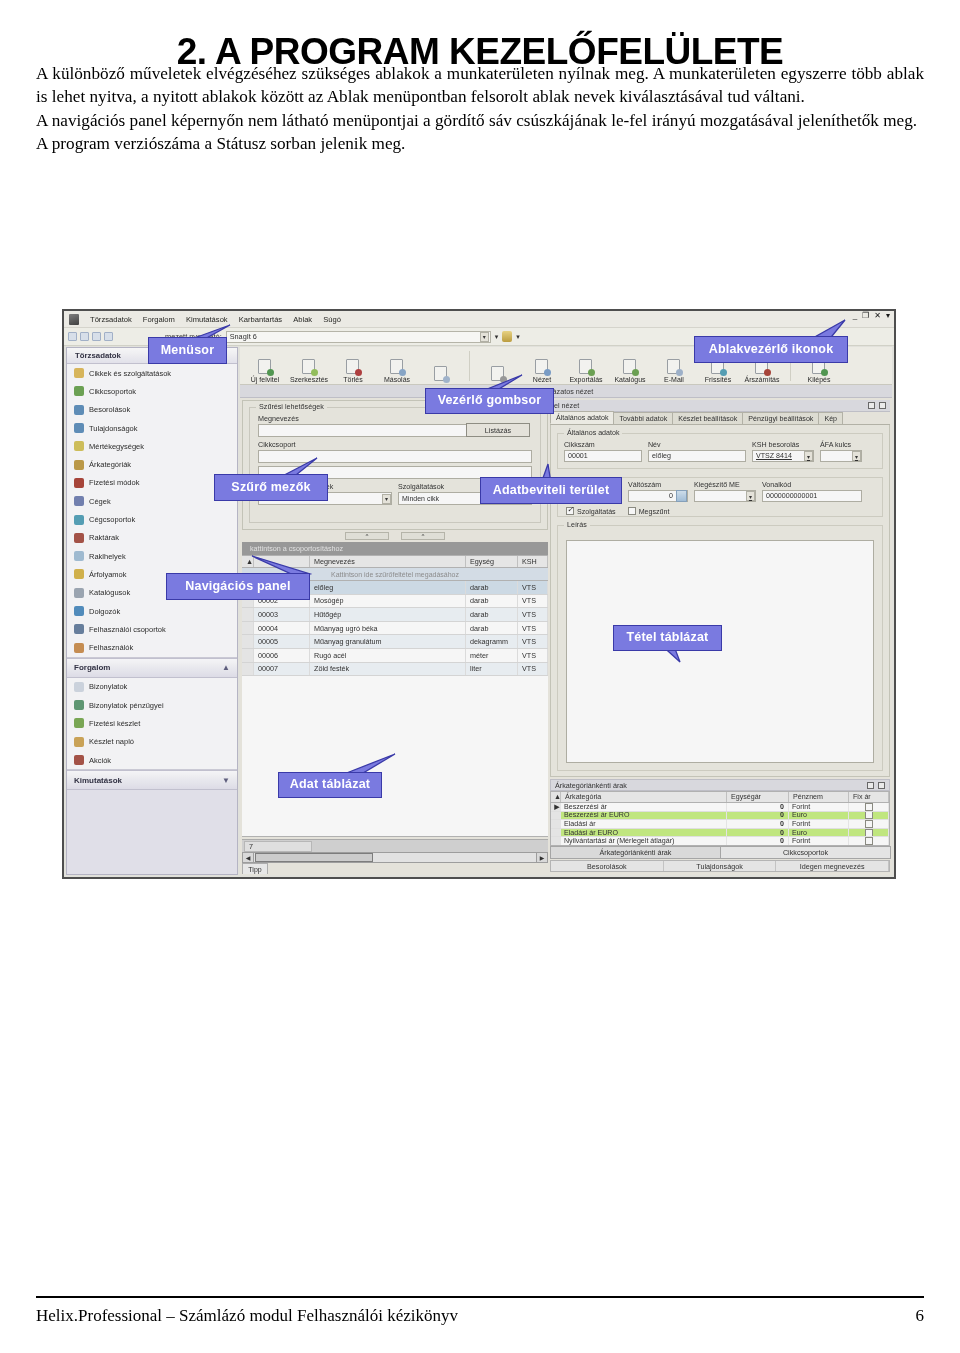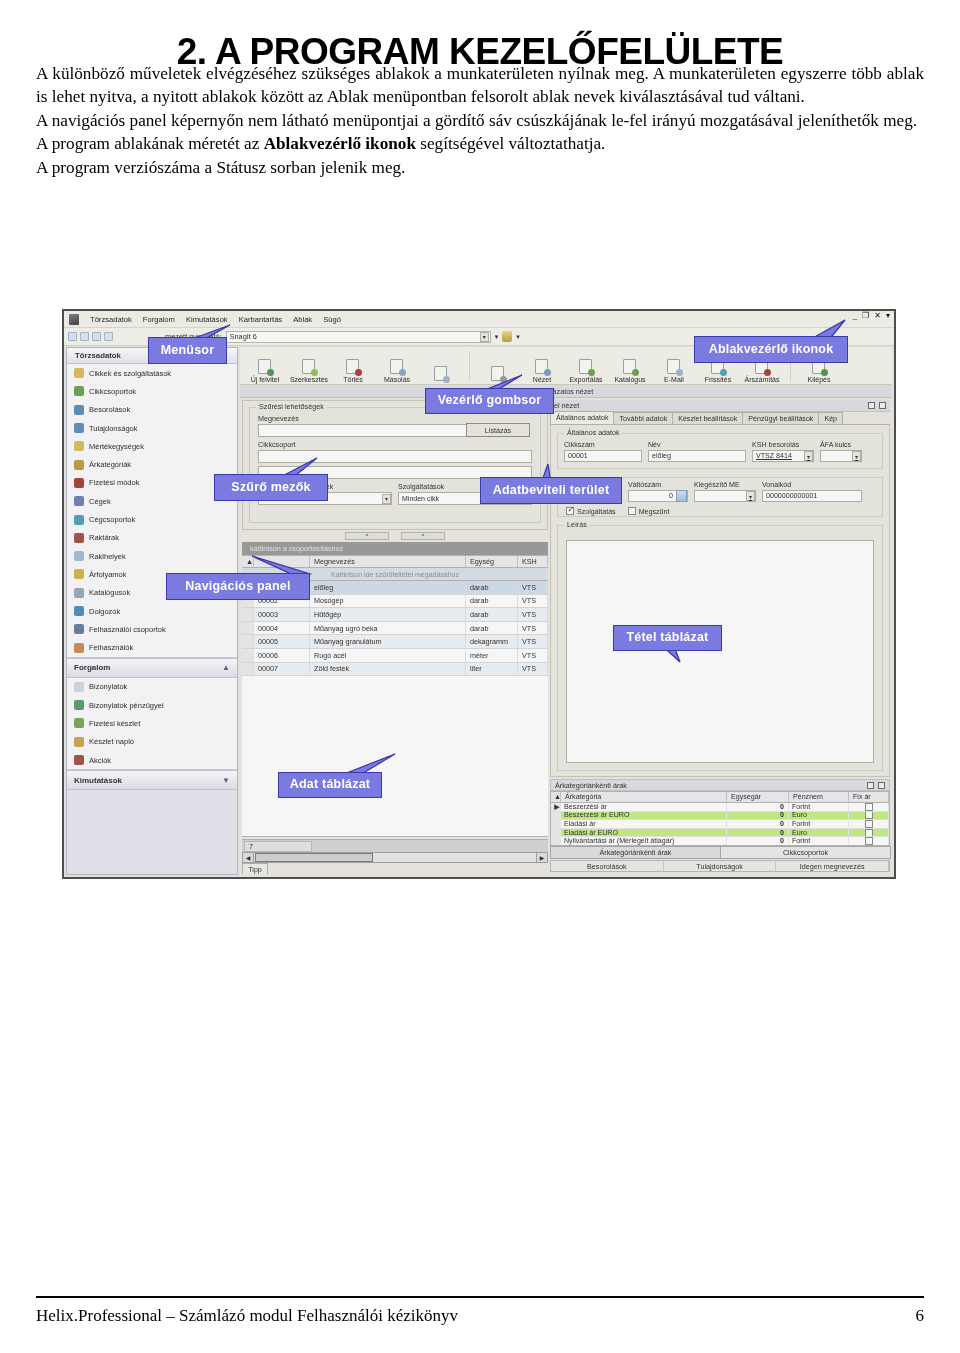--- a/index.html
+++ b/index.html
@@ -228,23 +228,20 @@
   <h1 class="doc-title">2. A PROGRAM KEZELŐFELÜLETE</h1>
 
   <div class="body-text">
     <p class="just">
       <span>A különböző műveletek elvégzéséhez szükséges ablakok a munkaterületen nyílnak meg. A munkaterületen egyszerre több ablak is lehet nyitva, a nyitott ablakok között az Ablak menüpontban felsorolt ablak nevek kiválasztásával tud váltani.</span>
     </p>
     <p class="just">
       <span>A navigációs panel képernyőn nem látható menüpontjai a gördítő sáv csúszkájának le-fel irányú mozgatásával jeleníthetők meg.</span>
     </p>
     <p>
-      A program ablakának méretét az <b>Ablakvezérlő ikonok</b> segítségével változtathatja.
-    </p>
-    <p>
       <span>A program verziószáma a Státusz sorban jelenik meg.</span>
     </p>
   </div>
 
   <div class="shot">
 
     <div class="menubar">
       <span class="appicon"></span>
       <span class="mi">Törzsadatok</span>
       <span class="mi">Forgalom</span>

